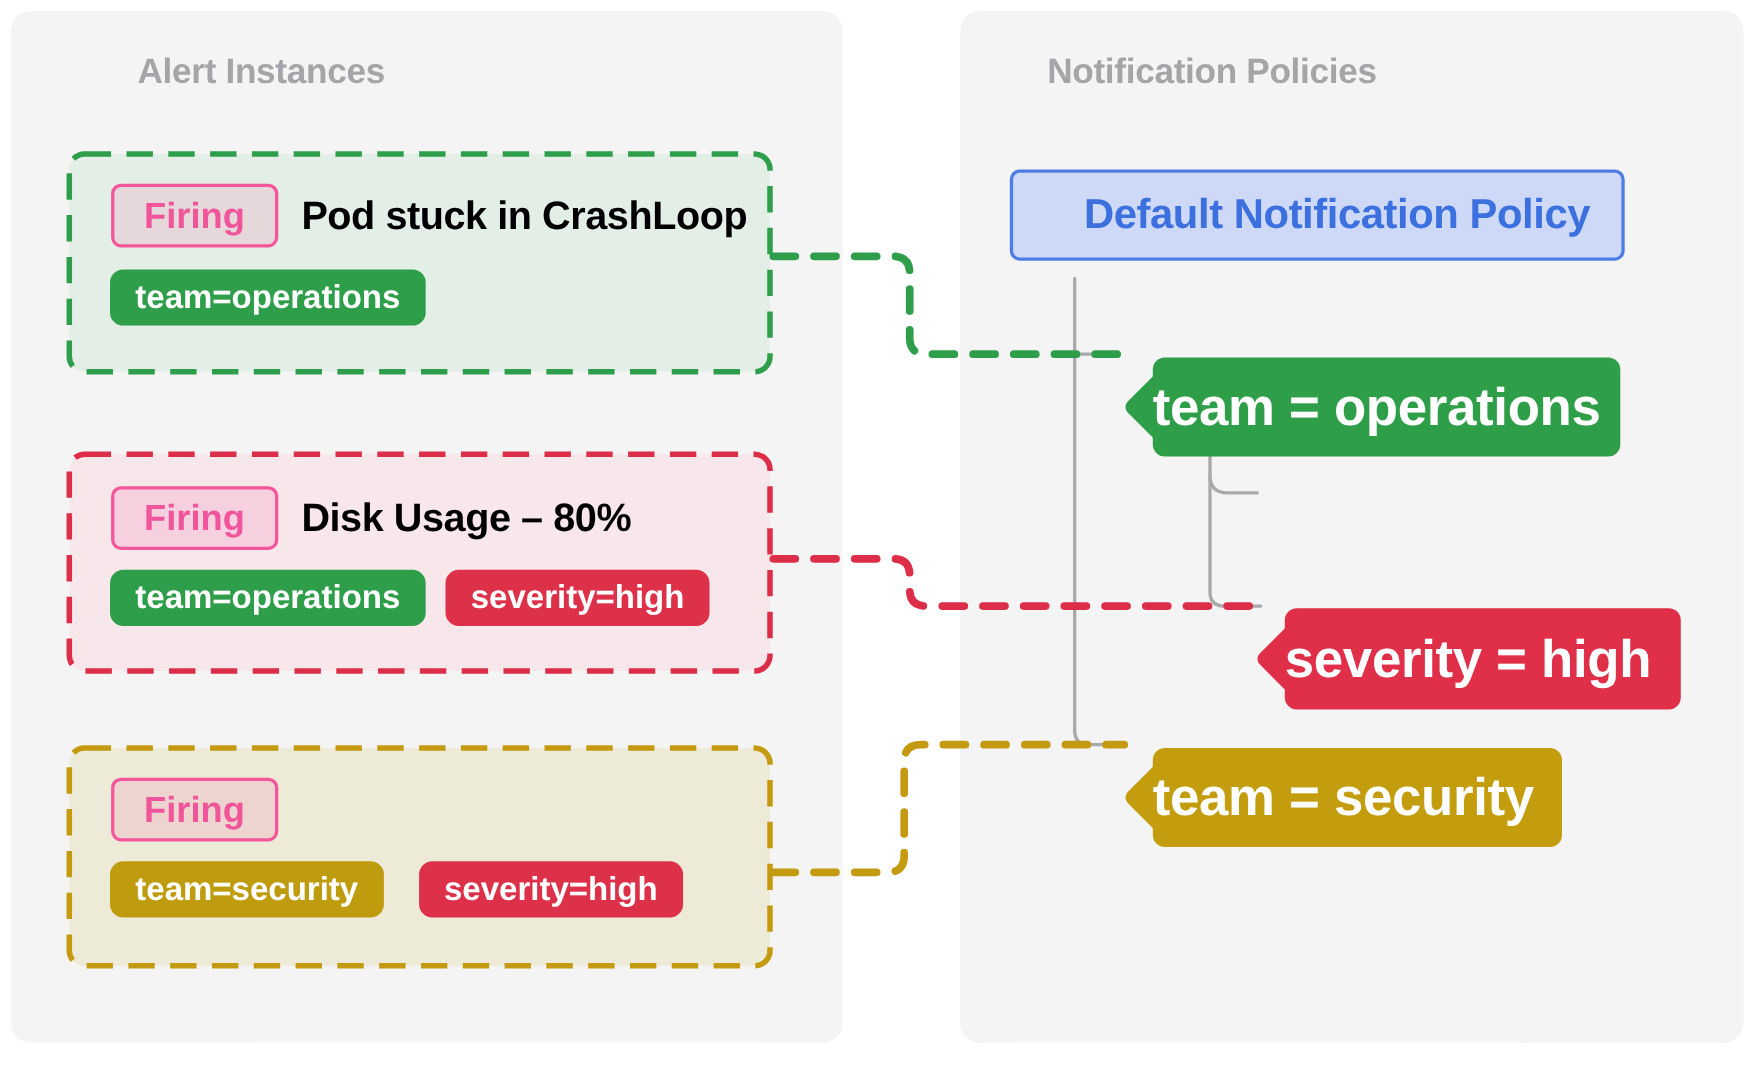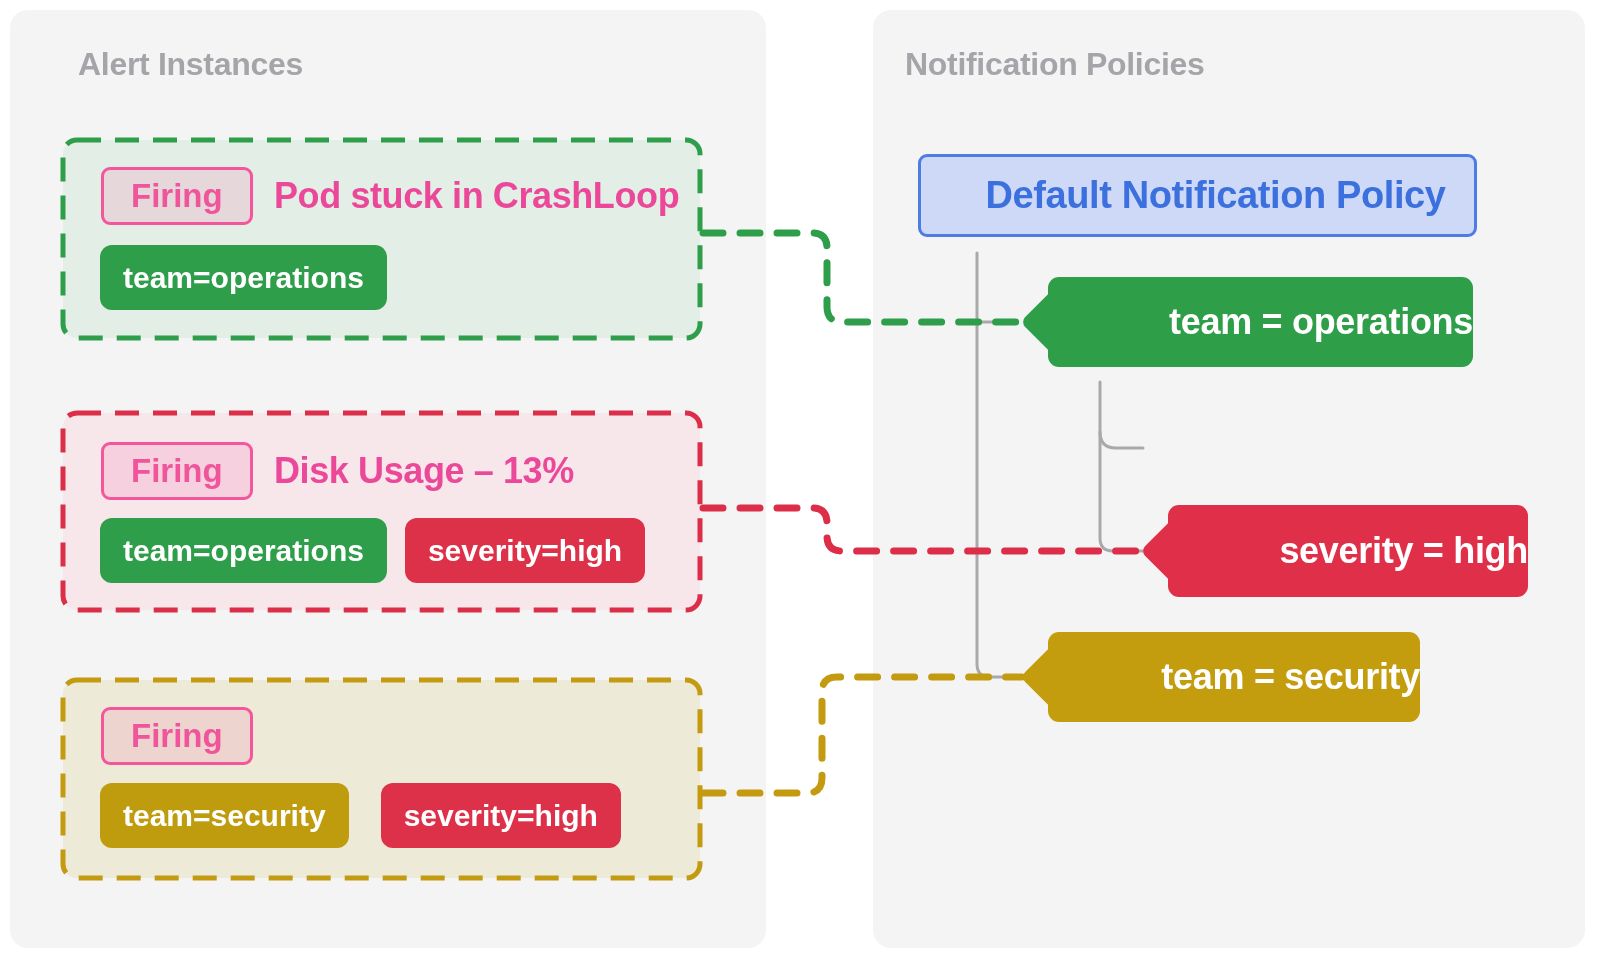--- a/index.html
+++ b/index.html
@@ -5,49 +5,50 @@
   html,body{margin:0;padding:0;background:#ffffff;}
   .canvas{
     position:relative;width:1598px;height:968px;overflow:hidden;
     font-family:"Liberation Sans","DejaVu Sans",sans-serif;
     background:#ffffff;
   }
   .panel{position:absolute;top:10px;height:938px;background:#f4f4f5;border-radius:18px;}
   .panel.left{left:10px;width:756px;}
   .panel.right{left:873px;width:712px;}
   .panel-title{
-    position:absolute;font-size:32px;font-weight:600;color:#a5a5a9;letter-spacing:-0.3px;
+    position:absolute;font-size:32px;font-weight:600;color:#a5a5a9;letter-spacing:-0.3px;margin-left:47px;
   }
   .overlay-svg{position:absolute;left:0;top:0;z-index:2;}
   .card-content{position:absolute;z-index:3;display:flex;align-items:center;justify-content:flex-end;}
   .firing-badge{
     display:inline-flex;align-items:center;justify-content:center;
     height:58px;padding:0 27px;border:3px solid #f4569c;border-radius:9px;
     background:rgba(244,86,156,0.15);color:#f0549a;font-size:33px;font-weight:700;
     box-sizing:border-box;
   }
-  .alert-title{font-size:36px;font-weight:700;color:#ec4899;letter-spacing:-0.4px;white-space:nowrap;}
+  .alert-title{font-size:36px;font-weight:700;color:#000000;letter-spacing:-0.4px;white-space:nowrap;}
   .chip-row{display:flex;gap:18px;}
   .chip{
-    display:inline-flex;align-items:center;height:65px;padding:0 23px;
+    display:inline-flex;align-items:center;height:51px;padding:0 23px;
     border-radius:12px;color:#ffffff;font-size:30px;font-weight:700;white-space:nowrap;
   }
   .chip.green{background:#2e9e4a;}
   .chip.red{background:#dd3049;}
   .chip.gold{background:#bf9b0e;}
   .policy-root{
     position:absolute;left:918px;top:154px;width:559px;height:83px;z-index:3;
     background:#cdd9f6;border:3px solid #4d7de2;border-radius:9px;box-sizing:border-box;
     display:flex;align-items:center;justify-content:center;
     color:#3c70de;font-size:38px;font-weight:700;letter-spacing:-0.4px;padding-left:36px;
   }
   .matcher{
-    position:absolute;z-index:3;display:flex;align-items:center;justify-content:flex-end;
-    border-radius:11px;color:#ffffff;font-size:36px;font-weight:600;letter-spacing:-0.3px;
+    position:absolute;z-index:3;display:flex;align-items:center;justify-content:flex-start;
+    border-radius:11px;color:#ffffff;font-size:48px;font-weight:600;letter-spacing:-0.3px;
     white-space:nowrap;
+    margin-top:48px;
   }
   .matcher .label-text{position:relative;z-index:1;}
   .matcher.notch::before{
     content:"";position:absolute;left:-17px;top:50%;
     width:52px;height:52px;border-radius:7px;
     transform:translateY(-50%) rotate(45deg);
     background:inherit;z-index:0;
   }
   .matcher.green{background:#2f9e48;left:1048px;top:277px;width:425px;height:90px;}
   .matcher.orange{background:#c05a18;left:1167px;top:391px;width:343px;height:92px;}
@@ -92,21 +93,21 @@
     <span class="alert-title">Pod stuck in CrashLoop</span>
   </div>
   <div class="card-content chip-row" style="left:100px;top:245px;">
     <span class="chip green">team=operations</span>
   </div>
 
   <div class="card-content" style="left:101px;top:442px;">
     <span class="firing-badge">Firing</span>
   </div>
   <div class="card-content" style="left:274px;top:442px;height:58px;">
-    <span class="alert-title">Disk Usage – 13%</span>
+    <span class="alert-title">Disk Usage – 80%</span>
   </div>
   <div class="card-content chip-row" style="left:100px;top:518px;">
     <span class="chip green">team=operations</span>
     <span class="chip red">severity=high</span>
   </div>
 
   <div class="card-content" style="left:101px;top:707px;">
     <span class="firing-badge">Firing</span>
   </div>
   <div class="card-content chip-row" style="left:100px;top:783px;gap:32px;">

